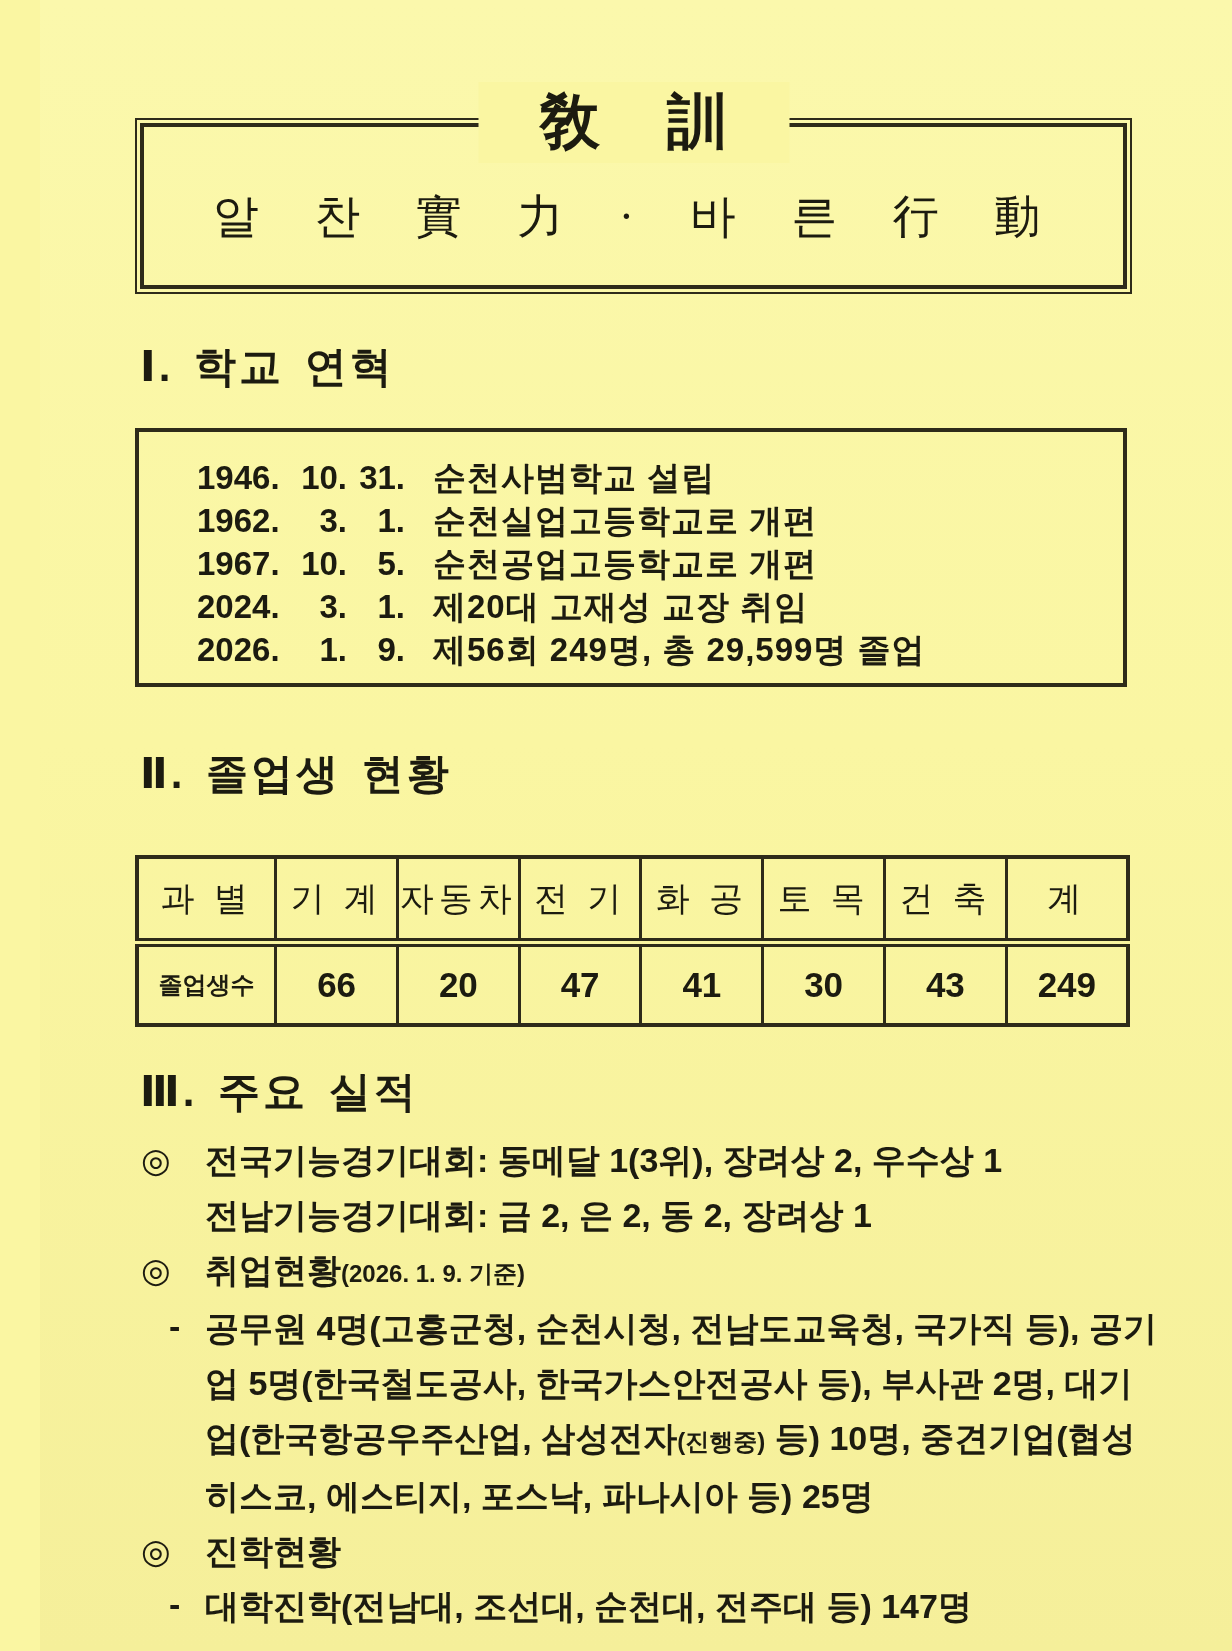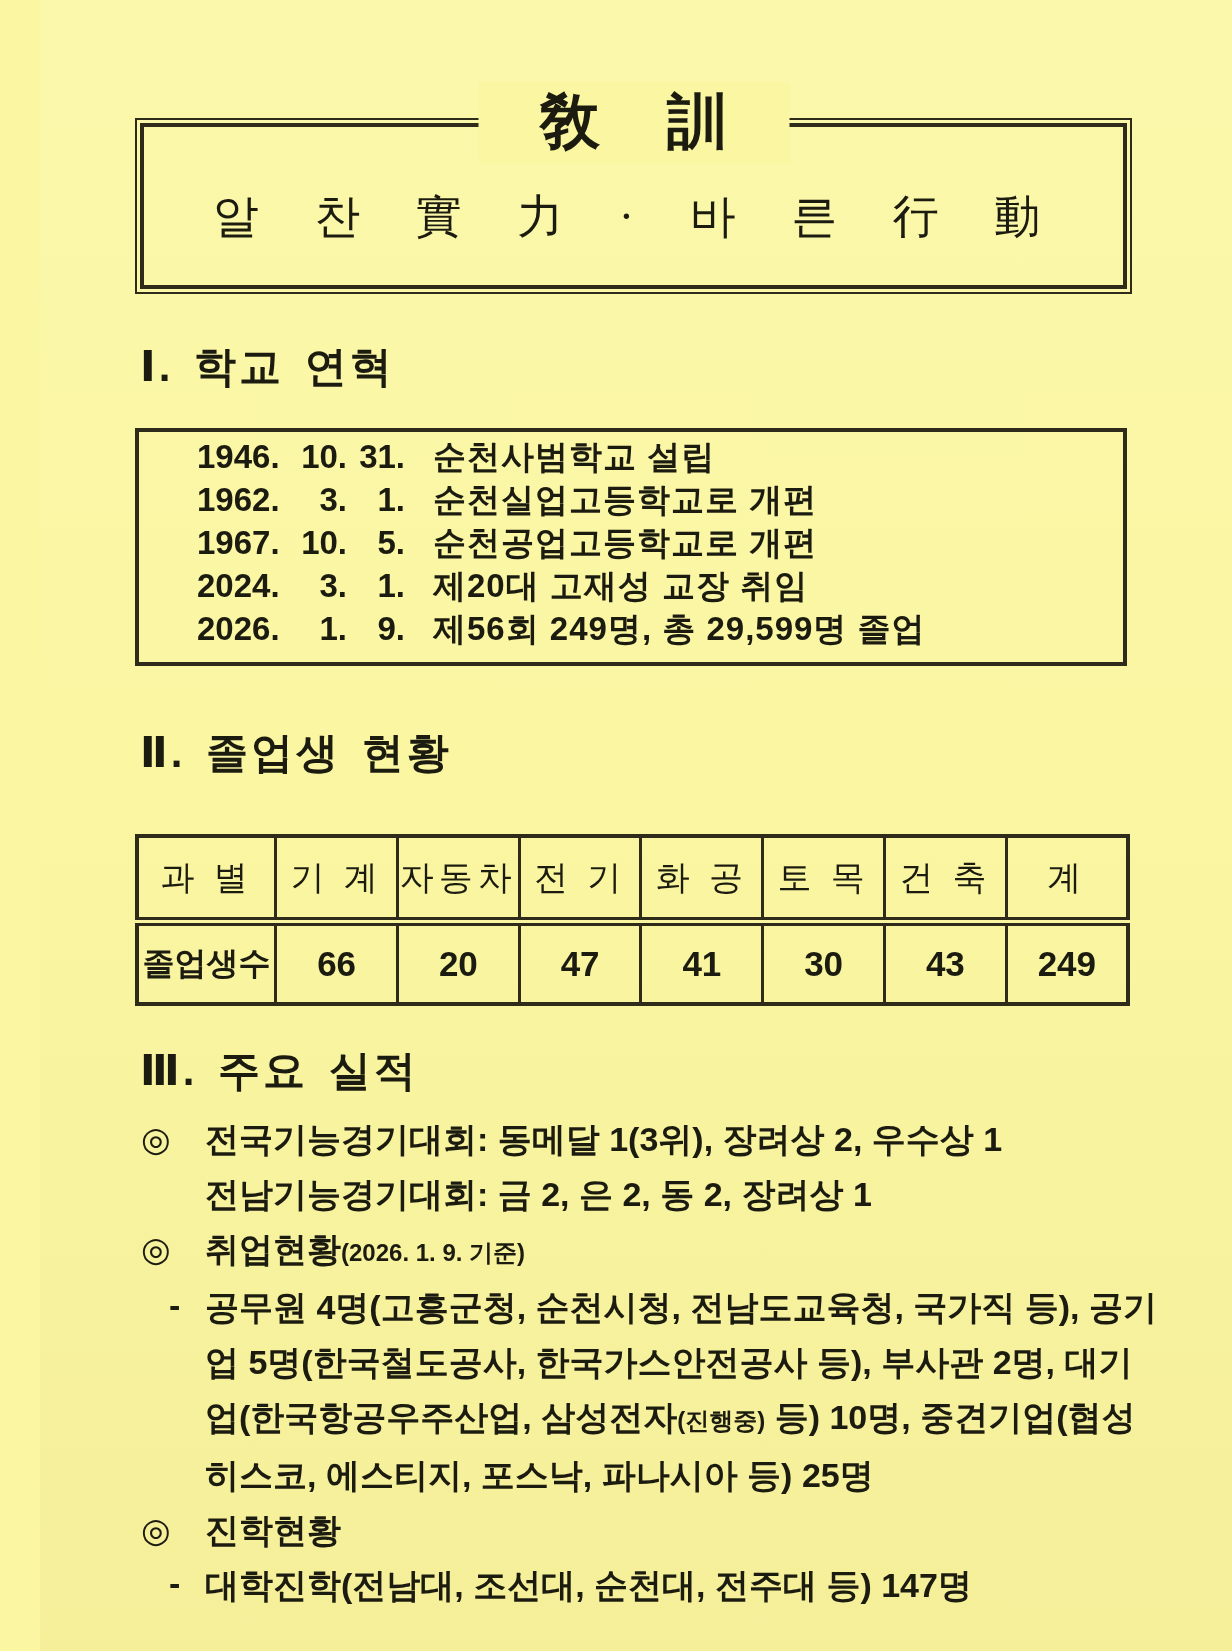--- a/index.html
+++ b/index.html
@@ -62,21 +62,21 @@
   }
   .sec1{margin-top:48px;}
   .sec2{margin-top:62px;}
   .sec3{margin-top:40px;}
 
   
   .history-box{
     margin:36px 0 0 95px;
     width:992px;box-sizing:border-box;
     border:4px solid var(--line);
-    padding:3px 0 12px 58px;
+    padding:24px 0 12px 58px;
   }
   .hrow{
     display:flex;
     font-size:33px;font-weight:700;
     line-height:43px;
     white-space:nowrap;
   }
   .hy{width:96px;}
   .hm{width:54px;text-align:right;}
   .hd{width:58px;text-align:right;}
@@ -98,21 +98,21 @@
   .grad-table th{
     height:79px;
     font-size:34px;font-weight:400;letter-spacing:5px;
     border-bottom:9px double var(--line);
   }
   .grad-table td{
     height:76px;
     font-size:35px;font-weight:600;
   }
   .grad-table td.rowhead{
-    font-size:32px;font-weight:700;letter-spacing:0;
+    font-size:24px;font-weight:700;letter-spacing:0;
   }
   .col-first{width:14%;}
 
   
   .ach{
     margin:16px 0 0 95px;
     width:1060px;
   }
   .line{
     position:relative;

